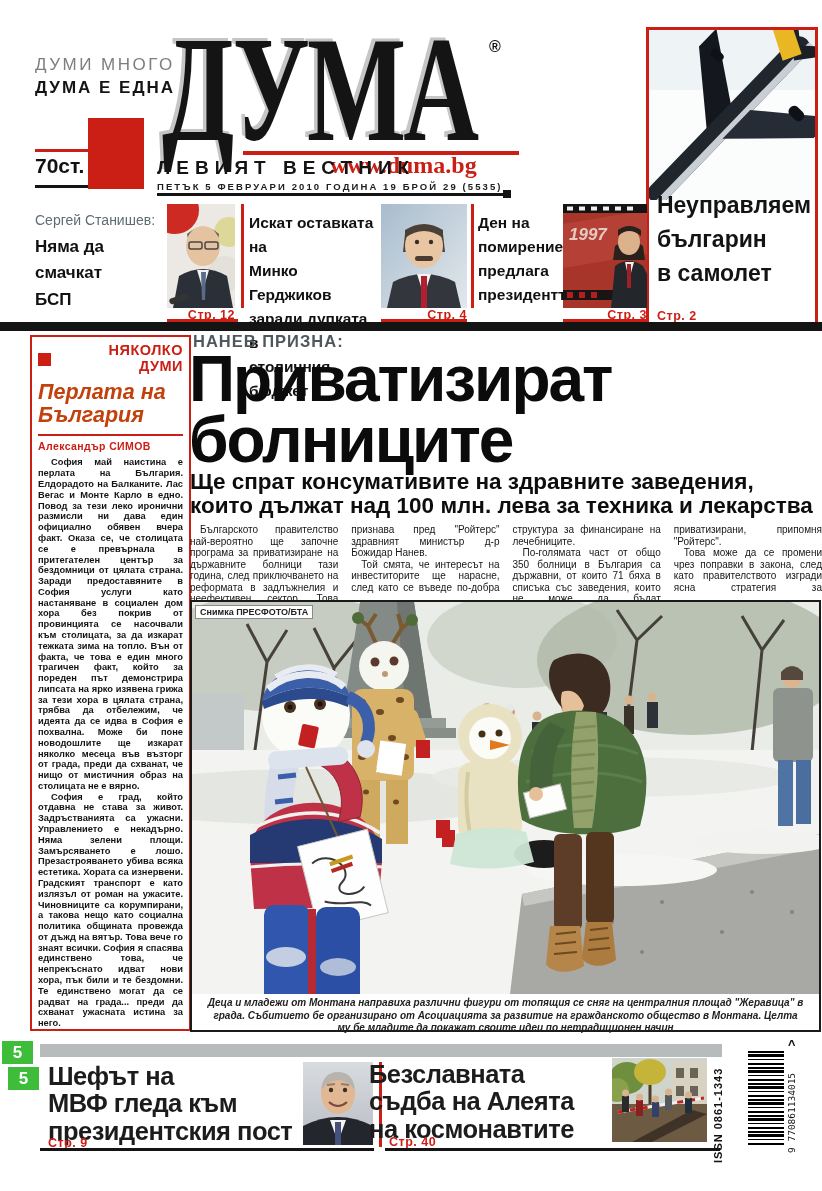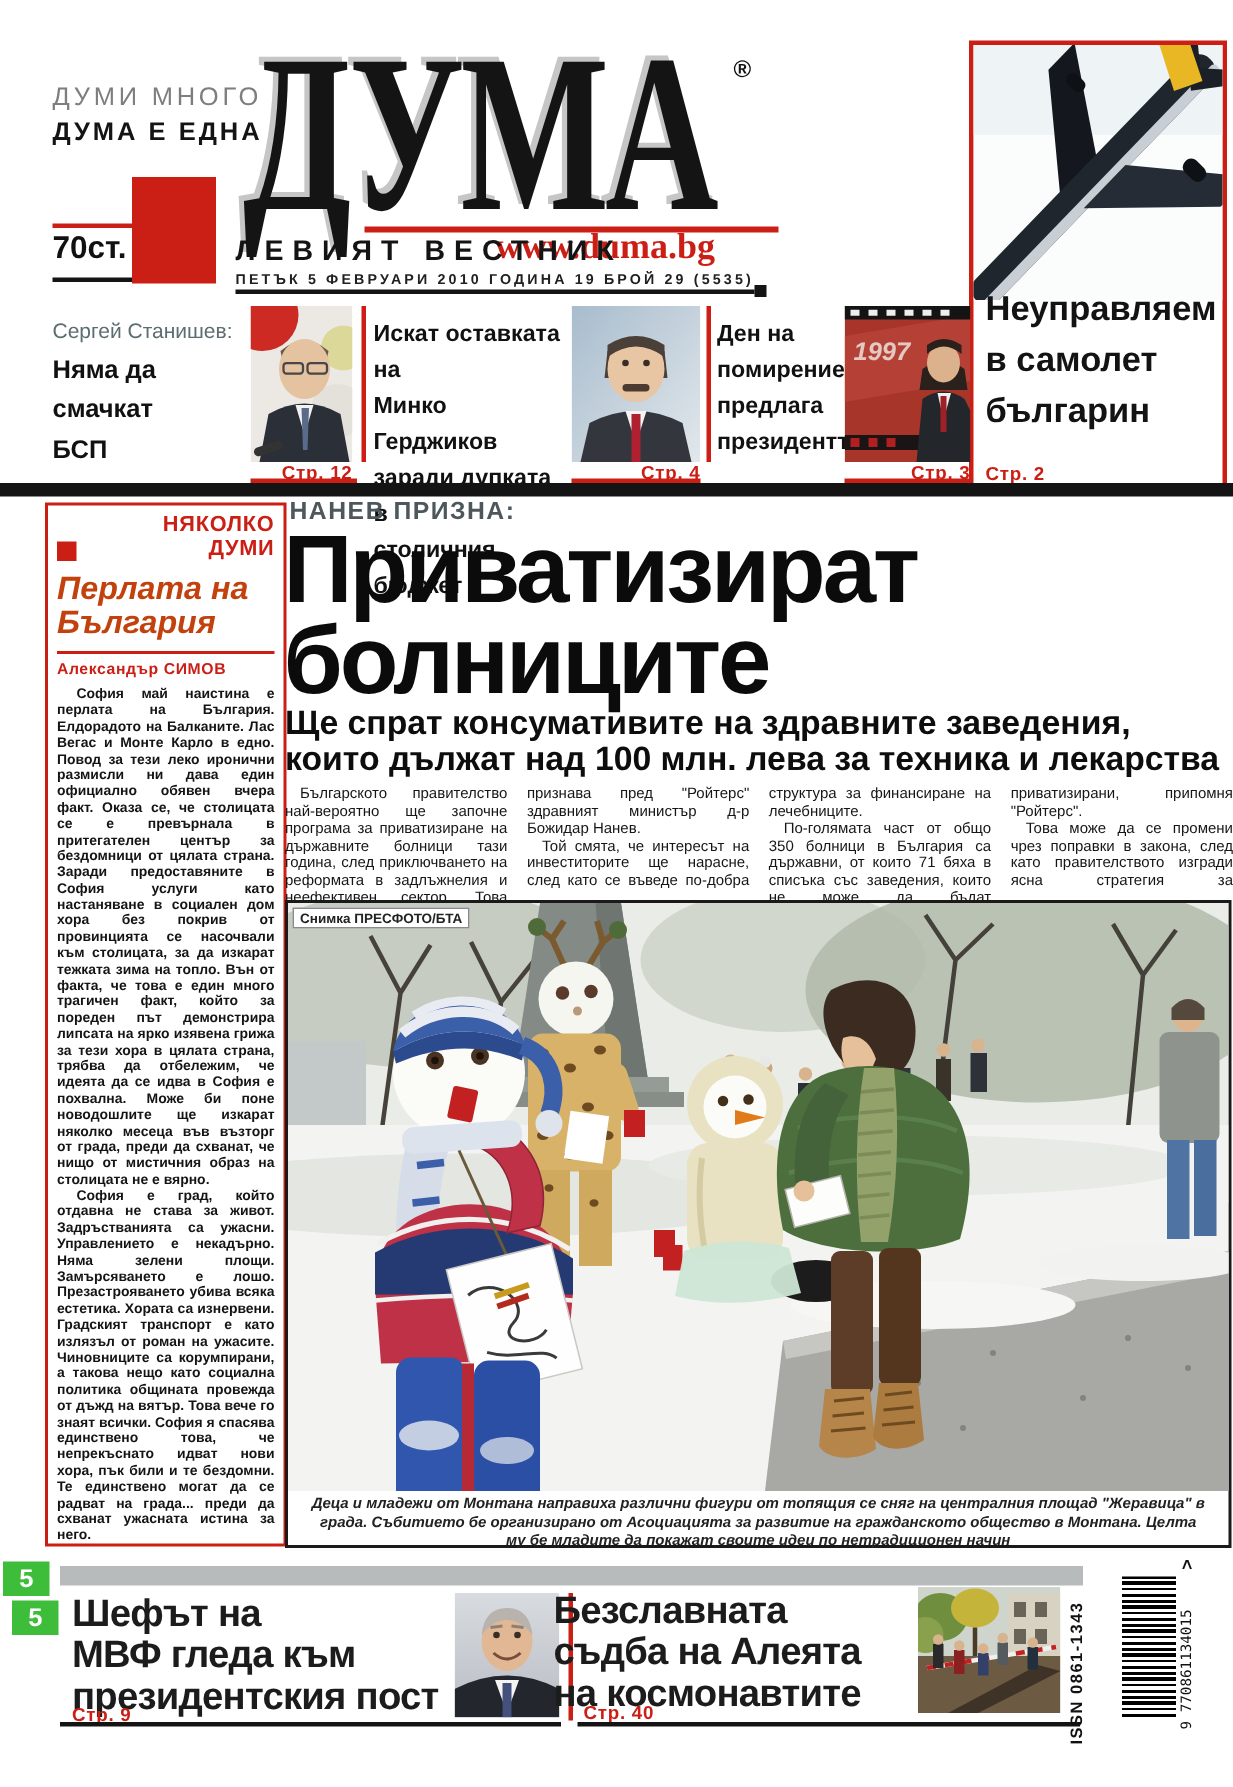--- a/index.html
+++ b/index.html
@@ -42,21 +42,21 @@
   .vline{top:204px;width:3px;height:104px;background:#cb1f16;}
   .vl1{left:241px;} .vl2{left:471px;}
   .tpage{top:308px;text-align:right;}
   .tpg1{left:167px;width:68px;} .tpg2{left:381px;width:86px;} .tpg3{left:563px;width:84px;}
   .tredline{top:319px;height:2.5px;background:#cb1f16;}
   .trl1{left:167px;width:71px;} .trl2{left:381px;width:86px;} .trl3{left:563px;width:84px;}
   .black-bar{left:0;top:322px;width:822px;height:9px;background:#141414;}
   
   .opinion{left:30px;top:335px;width:161px;height:696px;border:2px solid #cb1f16;box-sizing:border-box;
            padding:5px 6px;overflow:hidden;background:#fff;}
-  .op-head{display:flex;justify-content:space-between;align-items:flex-end;}
+  .op-head{display:flex;justify-content:space-between;align-items:center;}
   .op-square{width:13px;height:13px;background:#cb1f16;margin-top:2px;}
   .op-label{color:#cb1f16;font-weight:bold;font-size:14.5px;line-height:1.12;text-align:right;width:95px;letter-spacing:0.5px;}
   .op-title{font-size:21.5px;font-weight:bold;font-style:italic;line-height:1.07;margin-top:7px;color:#c2410c;}
   .op-rule{height:2px;background:#cb1f16;margin:7px 0 4px;}
   .op-author{color:#cb1f16;font-size:10.5px;font-weight:bold;letter-spacing:0.4px;margin-bottom:5px;}
   .op-text p{font-size:9.3px;font-weight:bold;line-height:1.16;text-align:justify;text-indent:13px;margin:0;color:#141414;}
   
   .kicker{left:193px;top:332px;font-size:16.5px;font-weight:bold;letter-spacing:1px;color:#4e585c;}
   .headline{left:189px;top:349px;width:633px;font-size:64px;font-weight:bold;line-height:0.96;
             letter-spacing:-2px;color:#0b0b0b;}
@@ -127,22 +127,22 @@
         <polygon points="60,95 100,95 152,160 124,160" fill="#262c35"></polygon>
         <rect x="124" y="122" width="11" height="17" rx="5" fill="#0e1116"></rect>
         <polygon points="166,80 194,58 199,65 176,92" fill="#1b2027"></polygon>
         <polygon points="166,92 194,114 199,107 176,80" fill="#1b2027"></polygon>
         <polygon points="158,84 184,36 202,43 176,93" fill="#e8b723"></polygon>
         <polygon points="184,36 202,43 197,56 180,49" fill="#2b52a0"></polygon>
       </g>
     </svg>
     <div class="promo-title">
       <div>Неуправляем</div>
+      <div>българин</div>
       <div>в самолет</div>
-      <div>българин</div>
     </div>
     <div class="promo-page pageref">Стр. 2</div>
   </div>
 
   <div class="abs t-kicker">Сергей Станишев:</div>
   <div class="abs t1-title">
     <div>Няма да</div>
     <div>смачкат</div>
     <div>БСП</div>
   </div>

